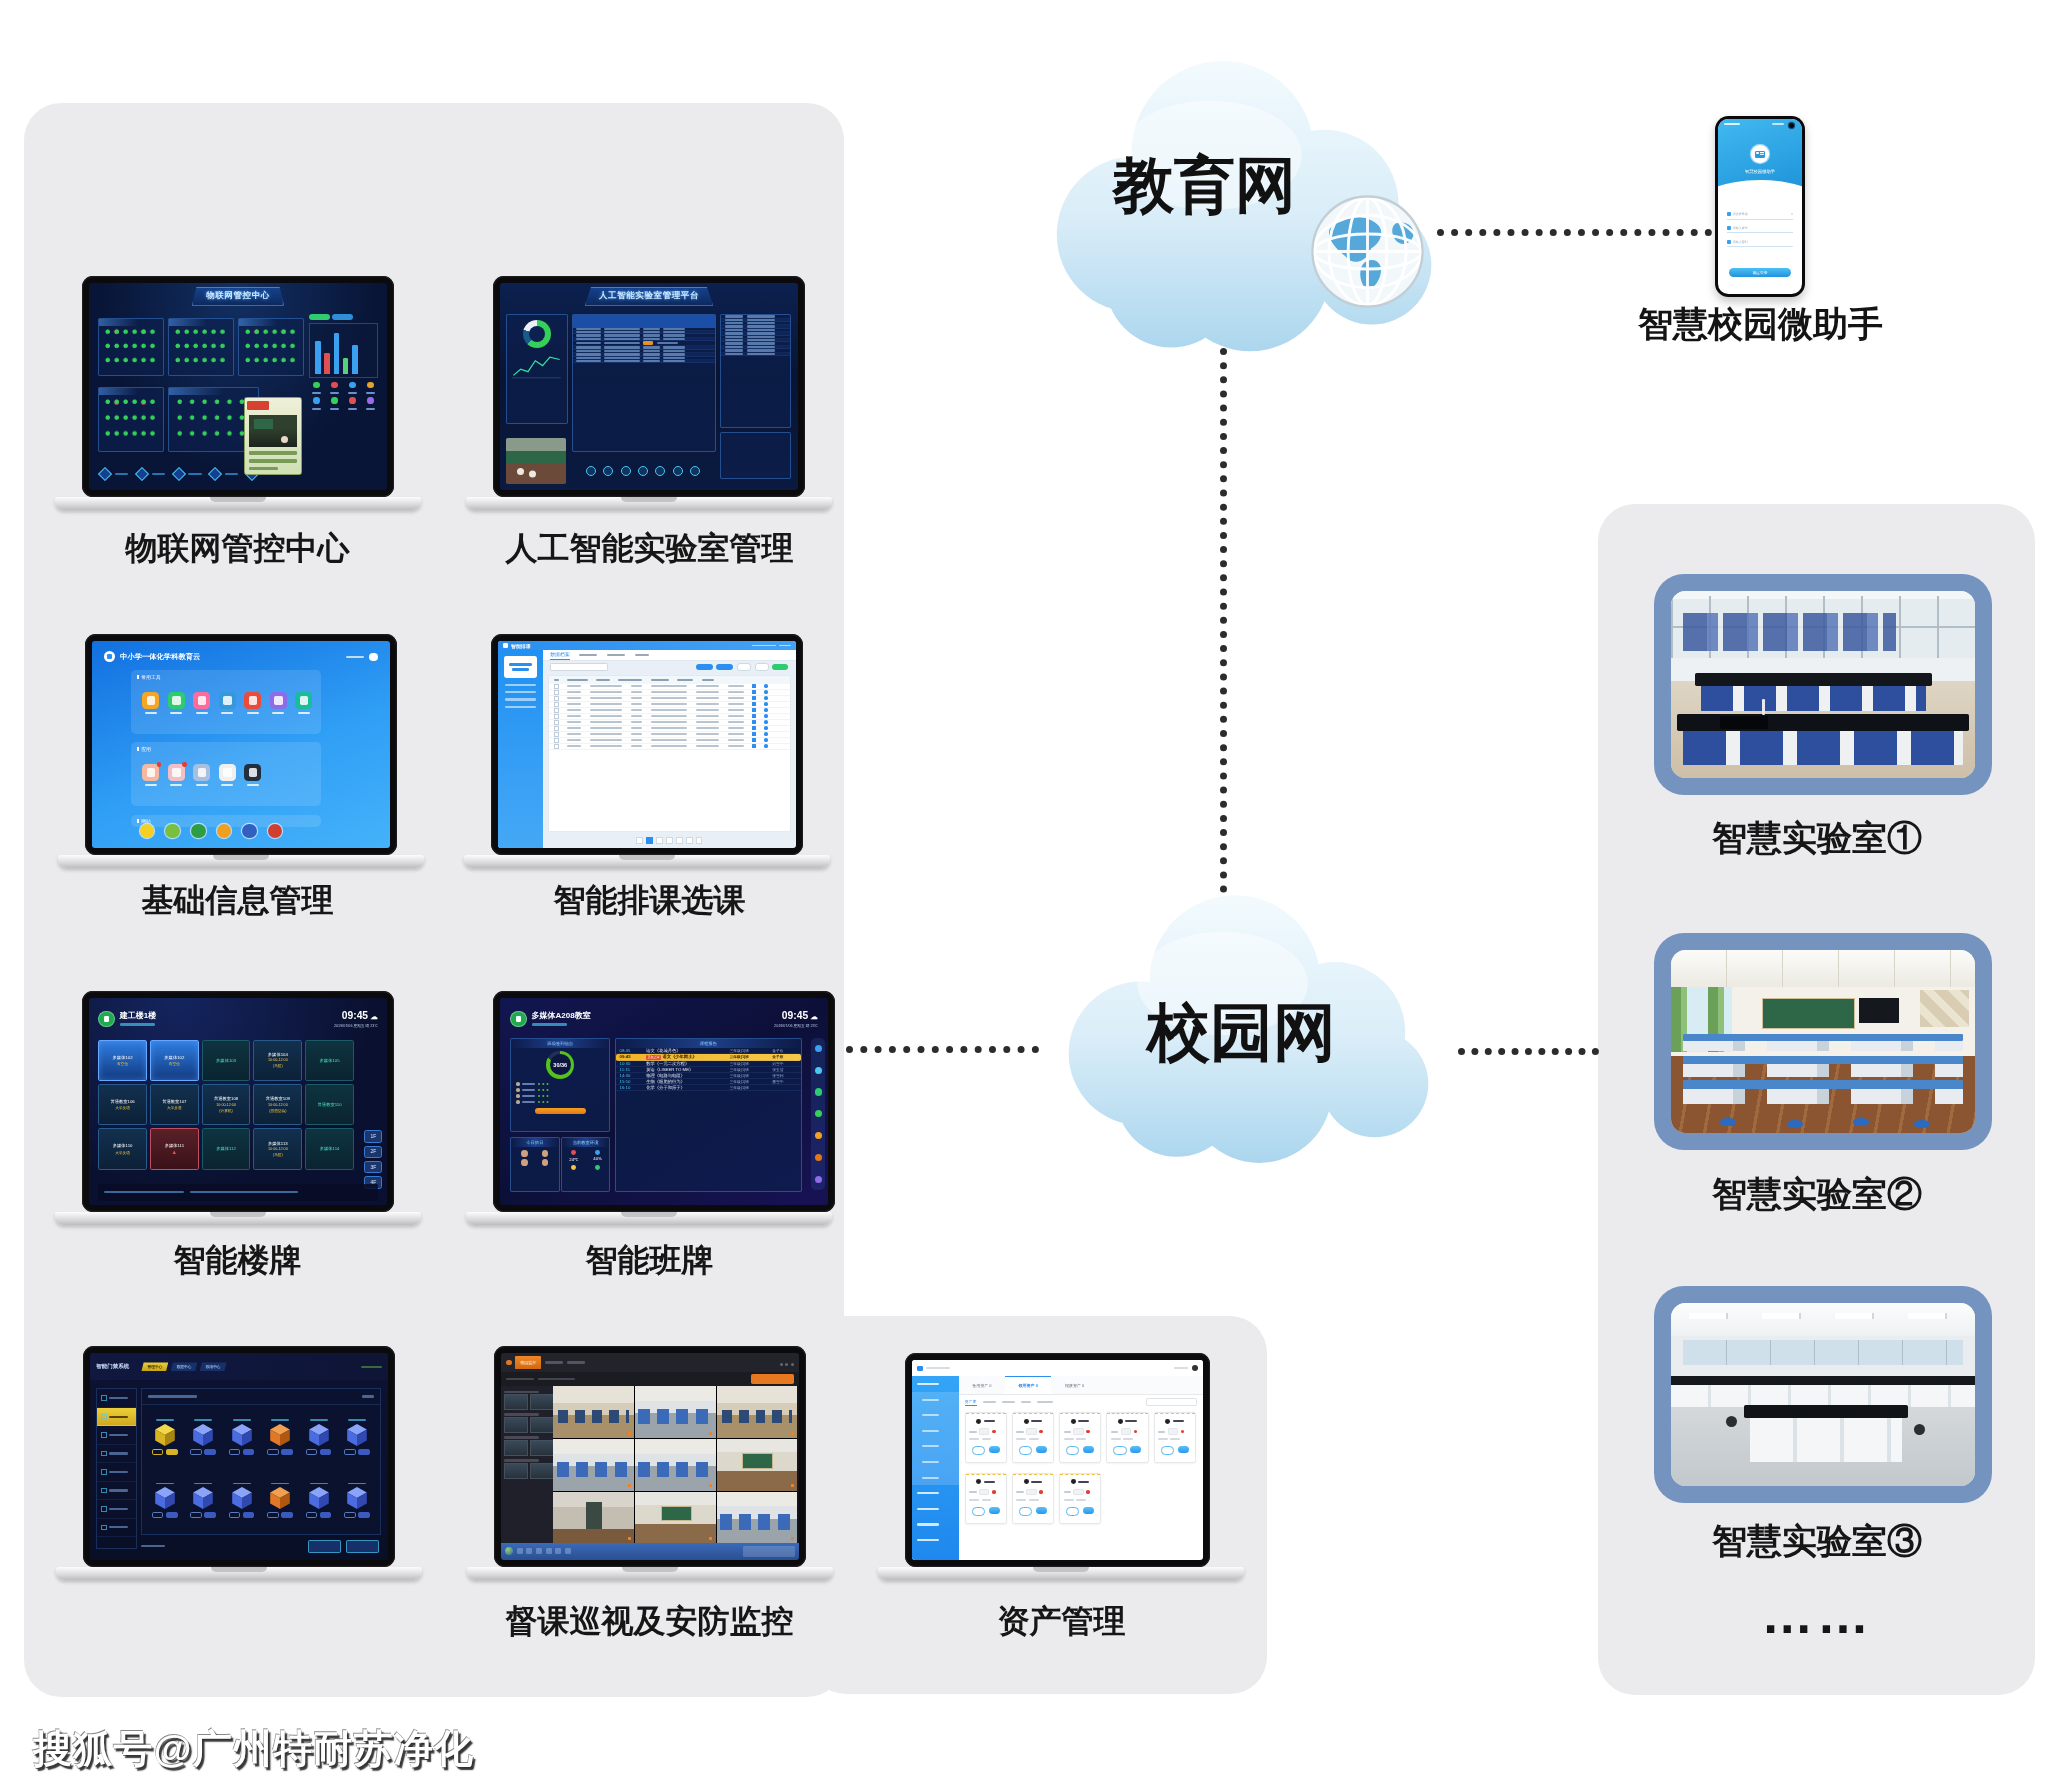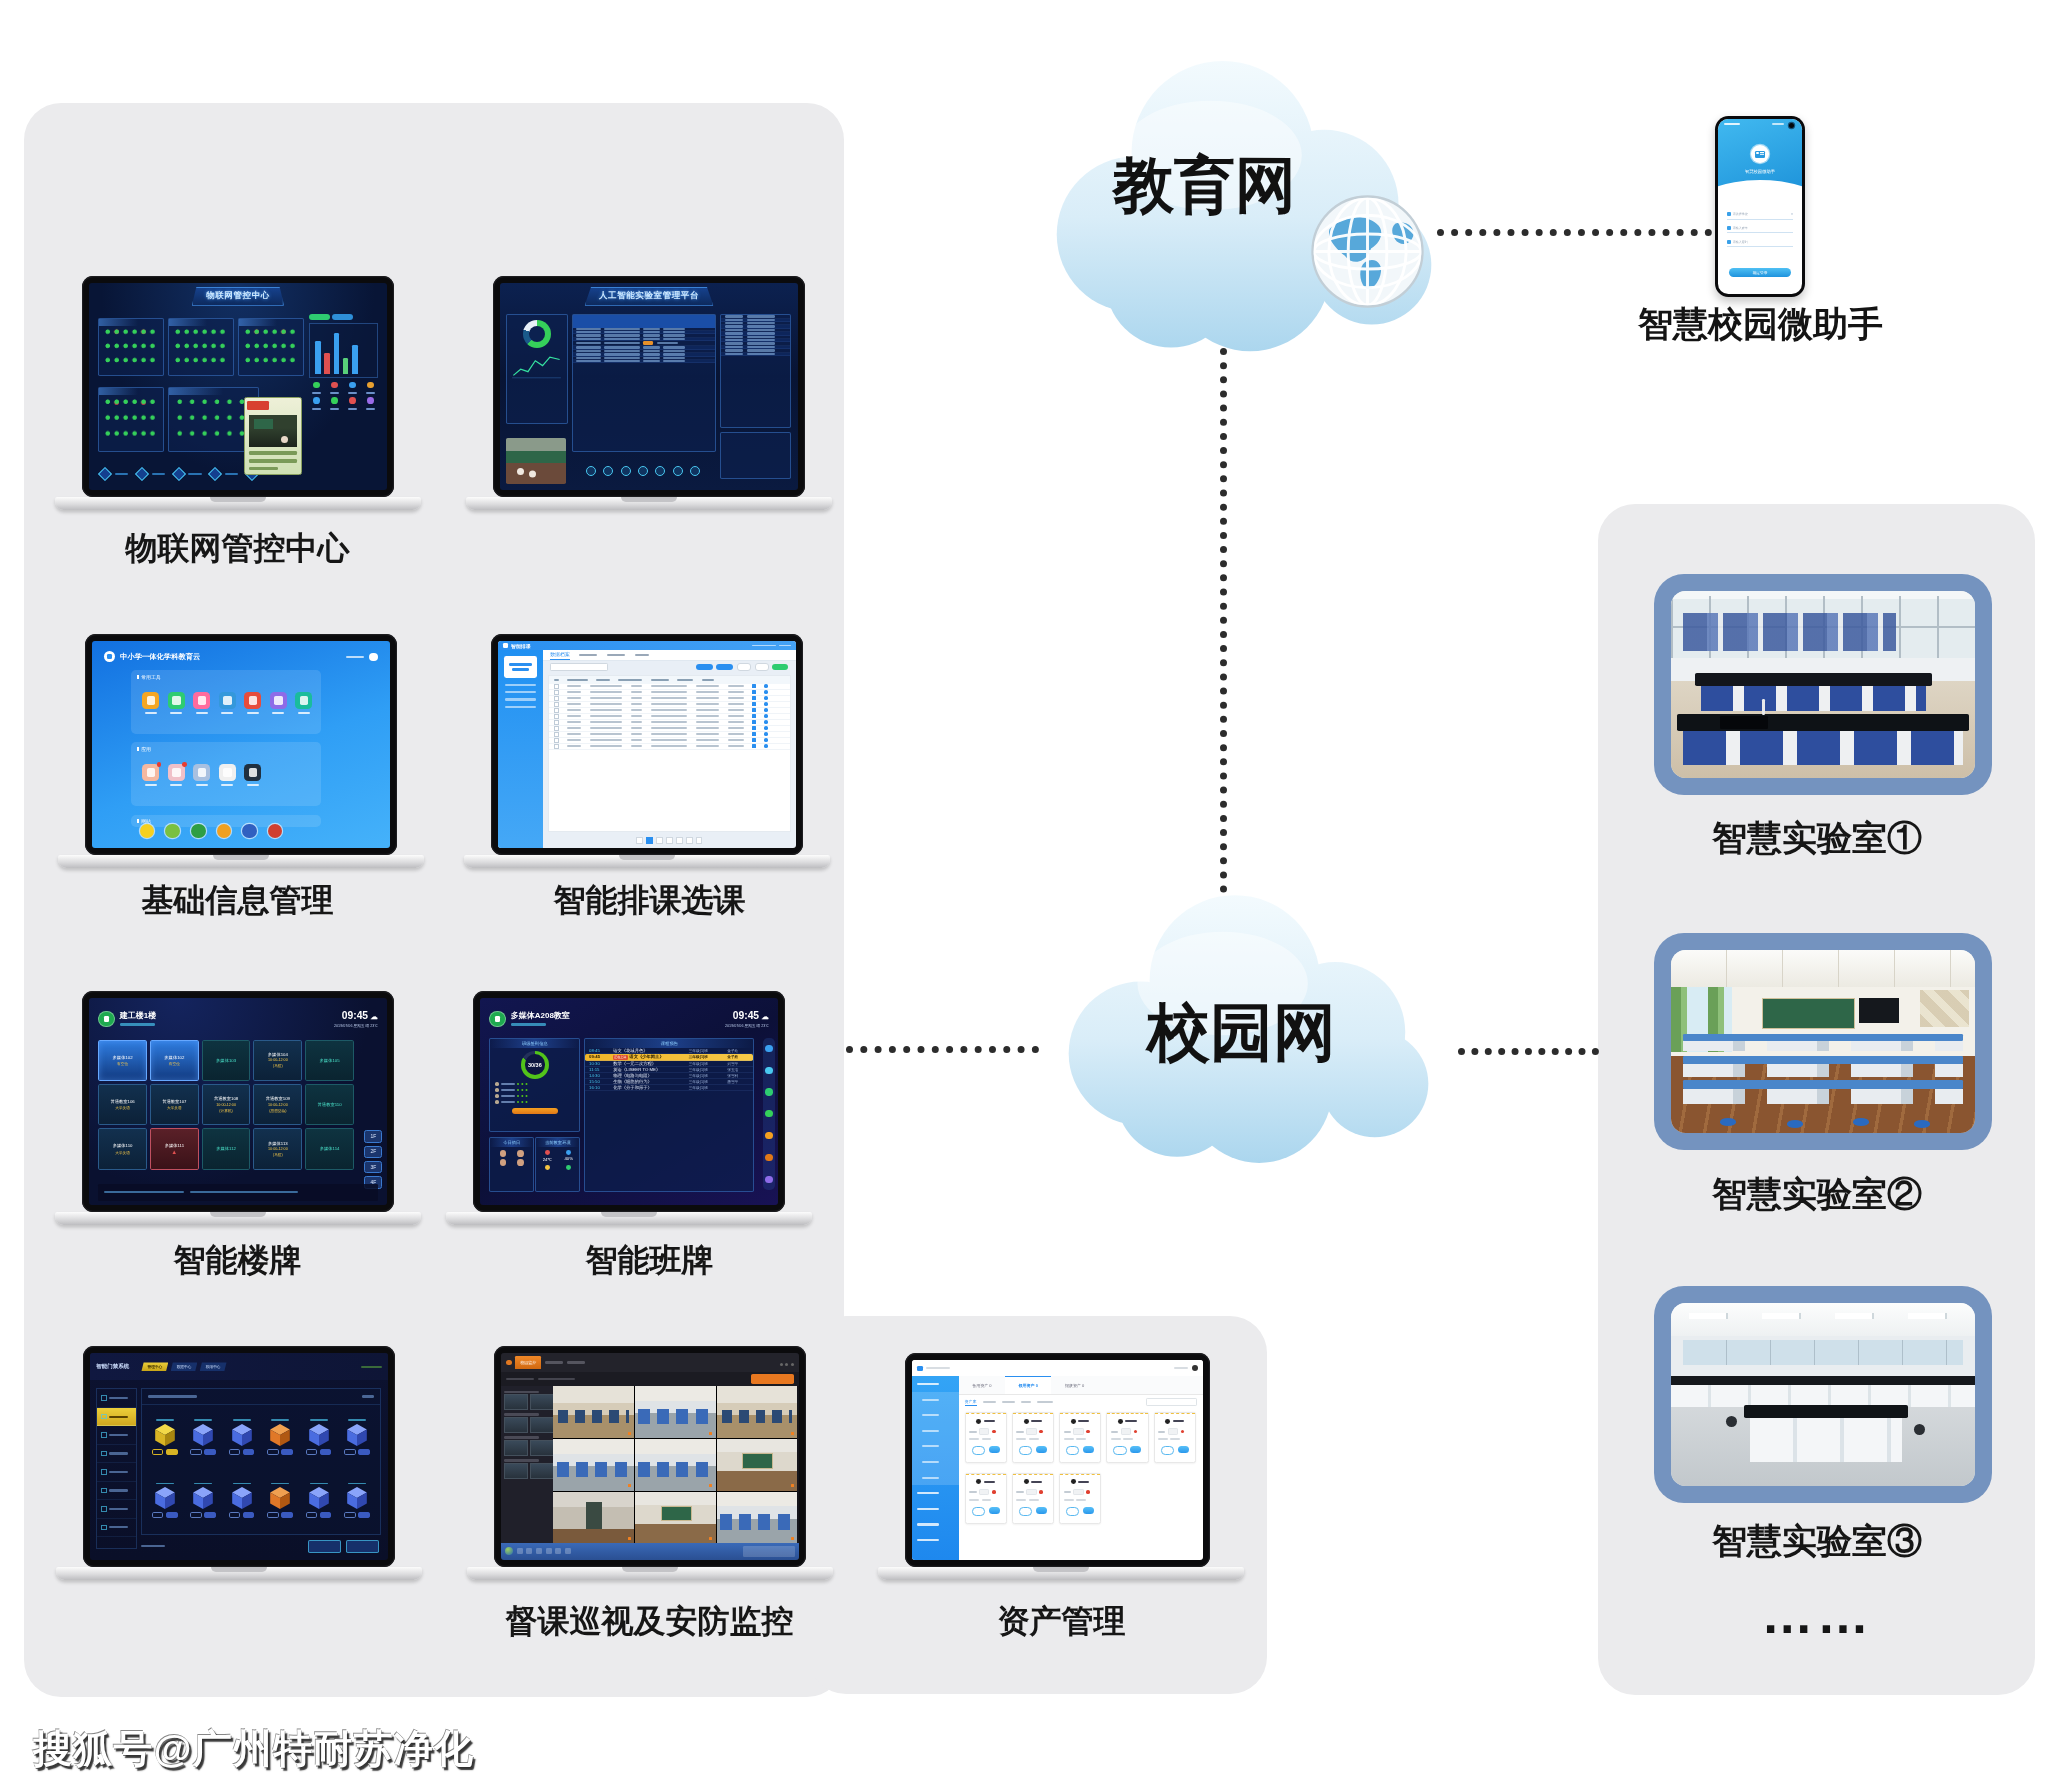--- a/index.html
+++ b/index.html
@@ -739,20 +739,21 @@
             <i></i>
             <i></i>
             <i></i>
             <i></i>
       </div>
       <div class="s2-photo"></div>
     </div>
       </div>
     <div class="base"></div>
   </div>
+  <div class="caption" style="left:467px;top:527px;">人工智能实验室管理</div>
 
   <div class="laptop" style="left:85px;top:634px;">
     <div class="bezel">
         <div class="scr s3">
       <div class="s3-head">
         <div class="s3-logo"></div>
         <div class="s3-title">中小学一体化学科教育云</div>
         <div class="sp"></div>
         <u class="dash" style="width:18px;height:2.4px;background:rgba(255,255,255,.7)"></u>
         <div class="s3-ava"></div>
@@ -1090,21 +1091,21 @@
       <div class="ticker">
         <u style="width:30%"></u>
             <u style="width:40%"></u>
       </div>
     </div>
       </div>
     <div class="base"></div>
   </div>
   <div class="caption" style="left:55px;top:1239px;">智能楼牌</div>
 
-  <div class="laptop" style="left:473px;top:991px;">
+  <div class="laptop" style="left:493px;top:991px;padding-left:30px;">
     <div class="bezel">
         <div class="scr s6">
       <div class="sign-head">
         <div class="sign-logo"></div>
         <div>
               <div class="sign-name">多媒体A208教室</div>
               <div class="sign-sub"></div>
             </div>
         <div class="sign-sp"></div>
         <div class="sign-right">

